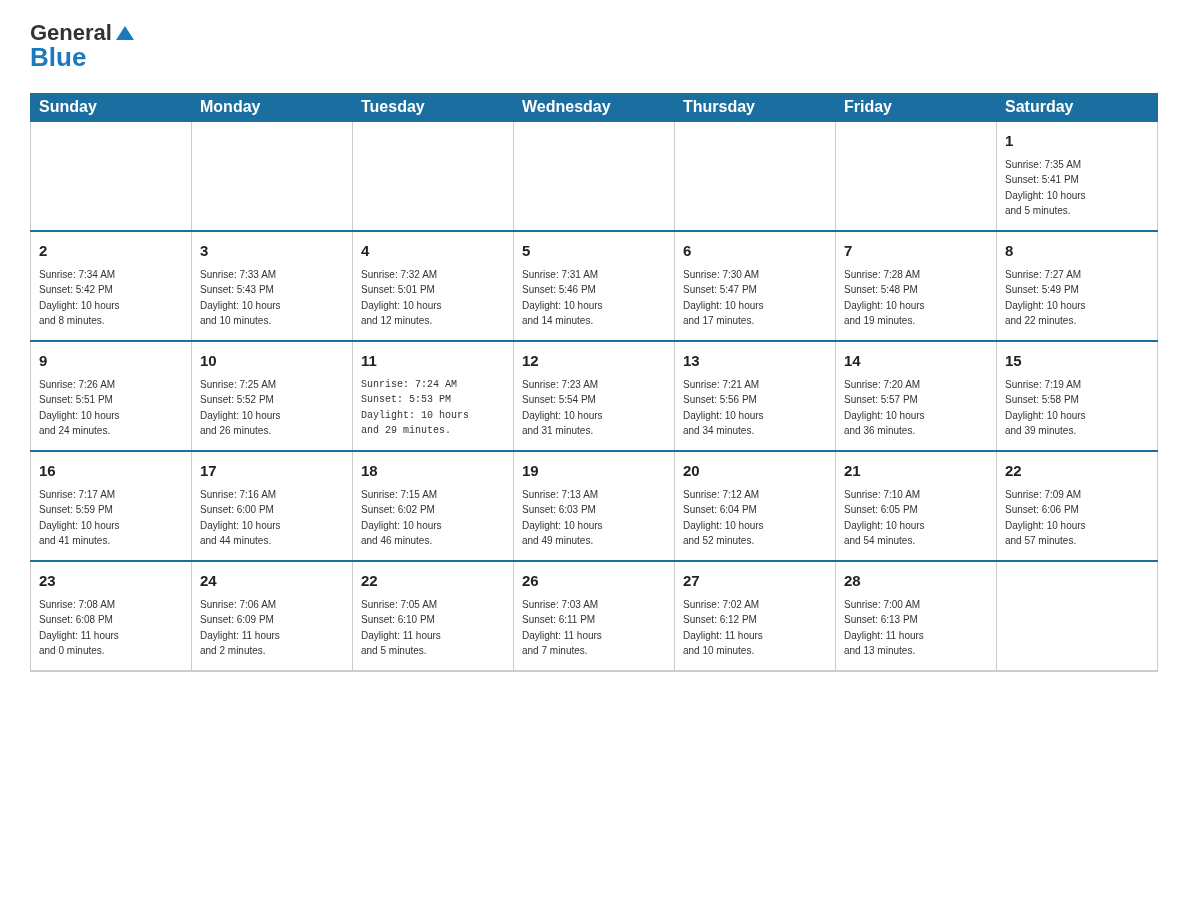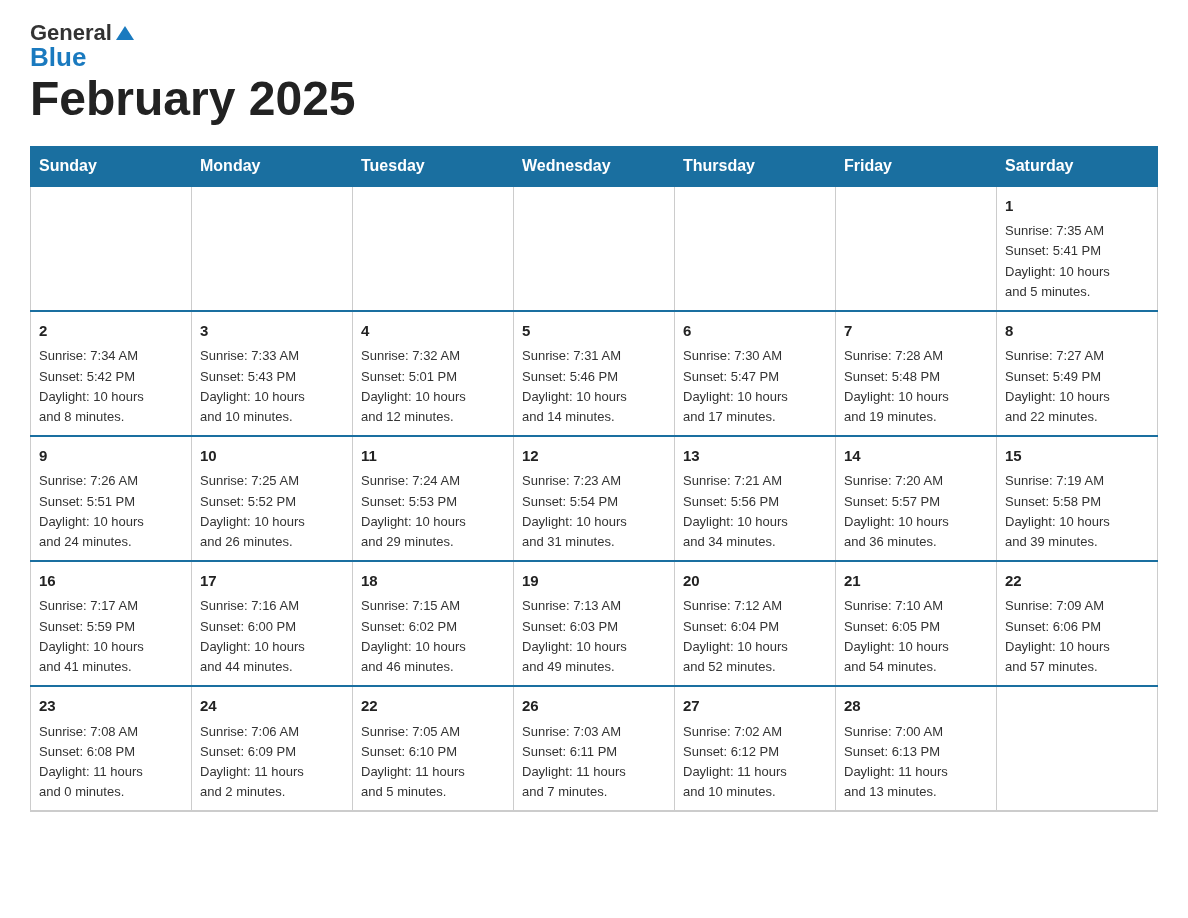--- a/index.html
+++ b/index.html
@@ -9,21 +9,20 @@
       color: #333;
       padding: 20px 30px;
       width: 1188px;
       min-height: 918px;
     }
     .header {
       display: flex;
       justify-content: space-between;
       align-items: flex-start;
       margin-bottom: 20px;
-      flex-direction: column;
     }
     .logo-text-general {
       font-size: 22px;
       font-weight: bold;
       color: #333;
     }
     .logo-text-blue {
       font-size: 26px;
       font-weight: bold;
       color: #1a7abf;
@@ -55,21 +54,21 @@
     .calendar {
       width: 100%;
       border-collapse: collapse;
       table-layout: fixed;
     }
     .calendar th {
       background-color: #1a6fa0;
       color: #fff;
       font-size: 16px;
       font-weight: bold;
-      padding: 10px 8px;
+      padding: 4px 8px;
       text-align: left;
       border: 1px solid #1a6fa0;
     }
     .calendar td {
       vertical-align: top;
       padding: 8px;
       border: 1px solid #ccc;
       border-top: 2px solid #1a6fa0;
       font-size: 13px;
       line-height: 1.5;
@@ -79,21 +78,21 @@
       background: #fff;
     }
     .day-number {
       font-size: 15px;
       font-weight: bold;
       color: #222;
       display: block;
       margin-bottom: 4px;
     }
     .day-info {
-      font-size: 13px;
+      font-size: 10px;
       color: #333;
       line-height: 1.55;
     }
     .last-row td {
       border-bottom: 2px solid #ccc;
     }
   </style>
 </head>
 <body>
 
@@ -101,21 +100,20 @@
   <div class="logo-wrapper">
     <div class="logo-top">
       <span class="logo-text-general">General</span>
       <div style="display:flex; flex-direction:column; align-items:center; margin-left:2px;">
         <div style="width:0;height:0;border-left:9px solid transparent;border-right:9px solid transparent;border-bottom:14px solid #1a7abf; margin-bottom:1px;"></div>
       </div>
     </div>
     <span class="logo-text-blue" style="margin-top:-4px;">Blue</span>
   </div>
   <div class="title-block">
-    <div class="calendar-title">February 2025</div>
   </div>
 </div>
 
 <table class="calendar">
   <thead>
     <tr>
     <th>Sunday</th>
         <th>Monday</th>
         <th>Tuesday</th>
         <th>Wednesday</th>
@@ -201,21 +199,21 @@
         </td>
         <td>
           <span class="day-number">10</span>
           <div class="day-info" style="white-space: pre-line;">Sunrise: 7:25 AM
 Sunset: 5:52 PM
 Daylight: 10 hours
 and 26 minutes.</div>
         </td>
         <td>
           <span class="day-number">11</span>
-          <div class="day-info" style="white-space: pre-line;">Sunrise: 7:24 AM
+          <div class="day-info" style="white-space: pre-line; font-family: Liberation Mono, monospace;">Sunrise: 7:24 AM
 Sunset: 5:53 PM
 Daylight: 10 hours
 and 29 minutes.</div>
         </td>
         <td>
           <span class="day-number">12</span>
           <div class="day-info" style="white-space: pre-line;">Sunrise: 7:23 AM
 Sunset: 5:54 PM
 Daylight: 10 hours
 and 31 minutes.</div>

